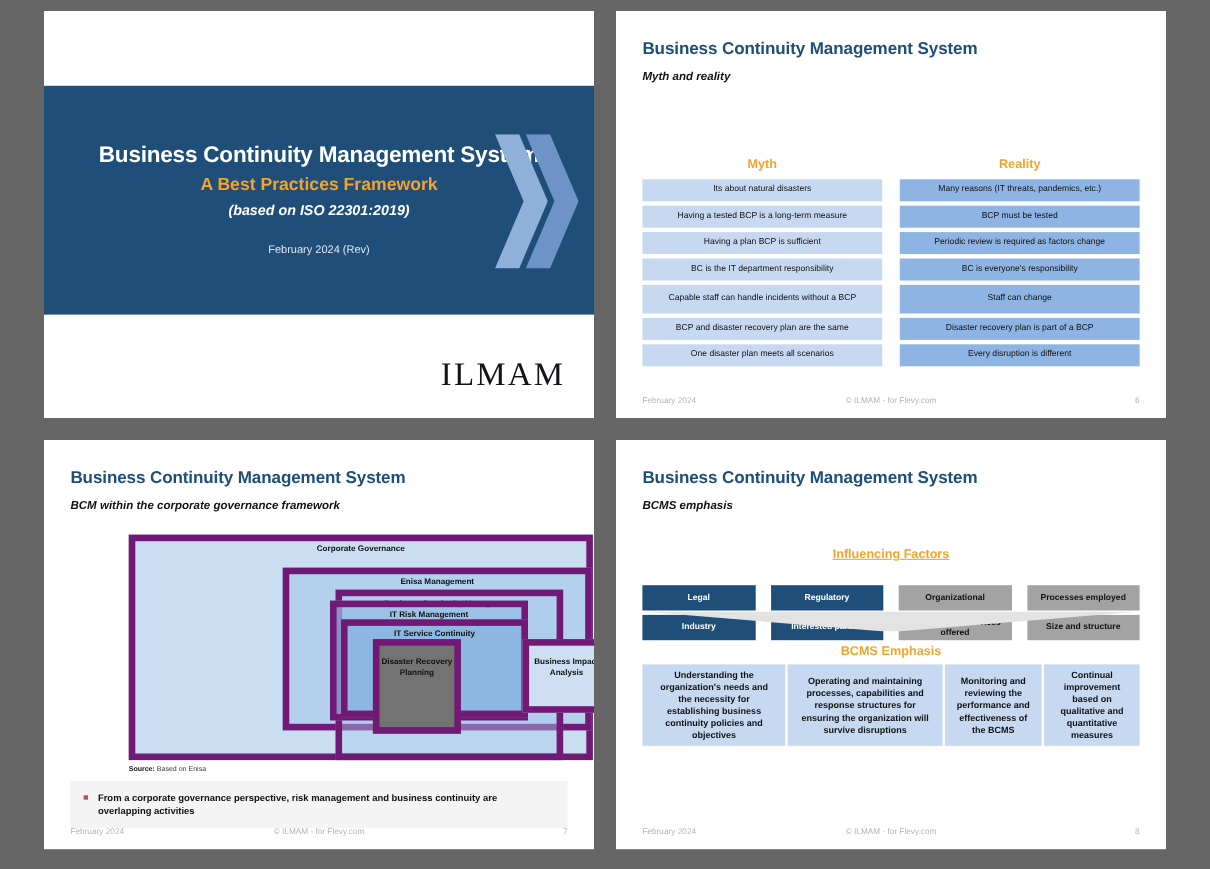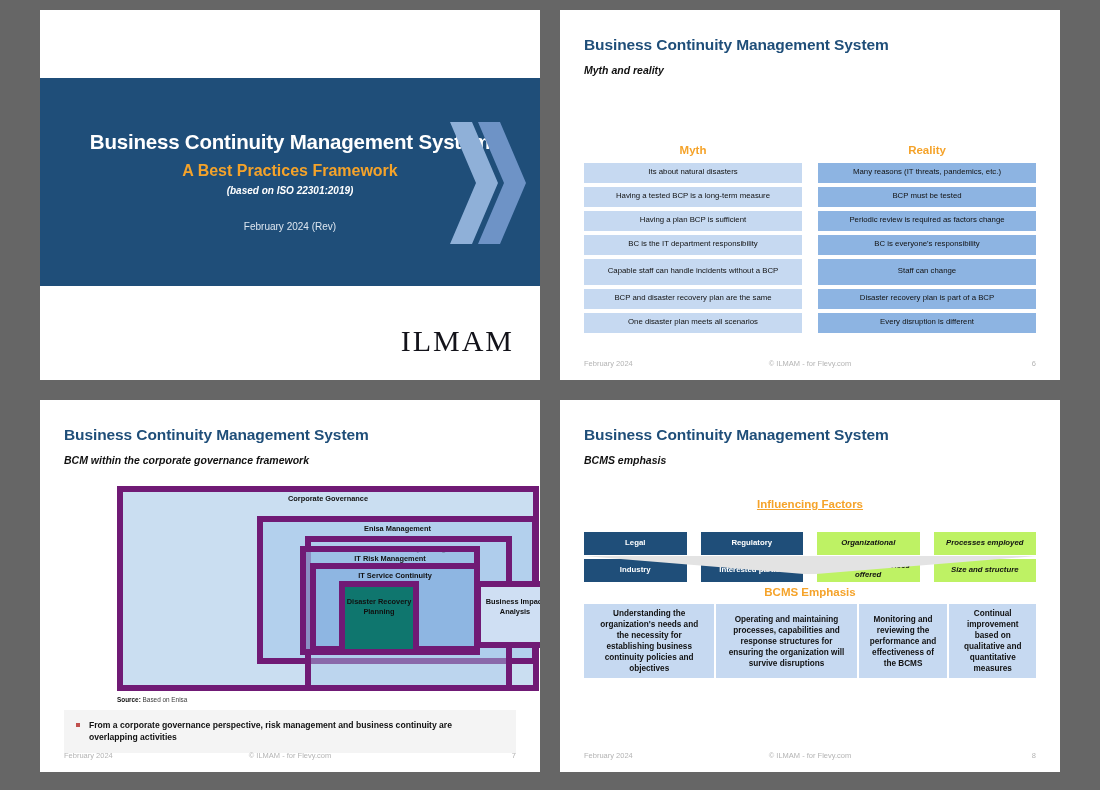--- a/index.html
+++ b/index.html
@@ -36,21 +36,21 @@
     text-align:center;
   }
   .t-main{
     color:#ffffff;font-size:20.5px;font-weight:bold;letter-spacing:-0.2px;
     margin:0 0 8px 0;line-height:1.1;
   }
   .t-sub{
     color:#f5a32a;font-size:16px;font-weight:bold;margin:0 0 5px 0;line-height:1.1;
   }
   .t-iso{
-    color:#ffffff;font-size:10px;font-weight:bold;font-style:italic;margin:0;line-height:1.2;
+    color:#ffffff;font-size:13px;font-weight:bold;font-style:italic;margin:0;line-height:1.2;
   }
   .t-date{
     color:#dde6f0;font-size:10px;margin:24px 0 0 0;line-height:1.2;
   }
   .chev-wrap{
     position:absolute;right:12px;top:44px;width:78px;height:122px;
   }
   .chev{position:absolute;top:0;height:122px;width:48px;}
   .chev svg{display:block;}
   .logo{
@@ -114,21 +114,21 @@
   }
   .dbox{position:absolute;box-sizing:border-box;border:6px solid #701a75;}
   .dlabel{
     position:absolute;width:100%;text-align:center;top:3px;
     font-size:7.4px;font-weight:bold;color:#111;line-height:1.2;
   }
   .d-cg{left:0;top:0;width:422px;height:205px;background:rgba(189,214,238,0.80);}
   .d-rm{left:140px;top:30px;width:281px;height:148px;background:rgba(170,202,235,0.70);}
   .d-itrm{left:183px;top:60px;width:180px;height:109px;background:rgba(150,188,227,0.72);}
   .d-itsc{left:193px;top:77px;width:170px;height:89px;background:rgba(138,180,224,0.78);}
-  .d-drp{left:222px;top:95px;width:80px;height:74px;background:#0f766e;}
+  .d-drp{left:222px;top:95px;width:80px;height:86px;background:#737373;}
   .d-bia{left:358px;top:95px;width:80px;height:67px;background:#cfdff3;}
   .dlabel-multi{
     position:absolute;width:100%;text-align:center;top:10px;
     font-size:7.4px;font-weight:bold;color:#111;line-height:1.35;
   }
   .src{
     position:absolute;left:77px;top:296px;font-size:6.4px;color:#3a3a3a;
   }
   .src b{color:#111;}
 
@@ -141,21 +141,21 @@
     position:absolute;left:24px;right:24px;top:102px;
     display:grid;grid-template-columns:repeat(4,1fr);
     column-gap:14px;row-gap:4px;margin-top:30px;
   }
   .if-cell{
     height:23px;display:flex;align-items:center;justify-content:center;
     text-align:center;font-size:7.8px;font-weight:bold;line-height:1.15;
     padding:0 4px;box-sizing:border-box;
   }
   .if-cell.dark{background:#1f4e79;color:#ffffff;}
-  .if-cell.light{background:#bef264;color:#111111;font-style:italic;}
+  .if-cell.light{background:#a3a3a3;color:#111111;}
   .funnel{
     position:absolute;left:24px;right:24px;top:156px;height:18px;
   }
   .bc-head{
     position:absolute;left:24px;right:24px;top:186px;text-align:center;
     color:#f5a32a;font-size:11.5px;font-weight:bold;line-height:1.2;
   }
   .bc-list{
     position:absolute;left:24px;right:24px;top:204px;
     display:flex;flex-direction:row;gap:2px;

